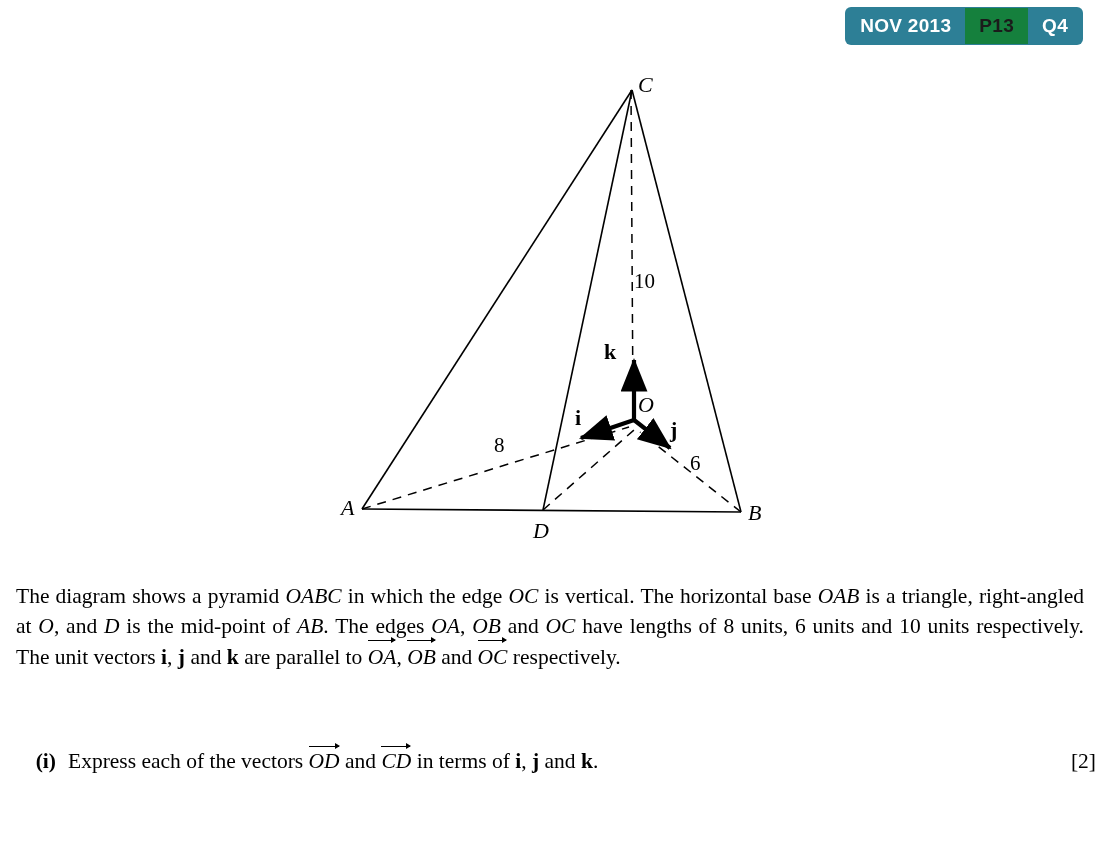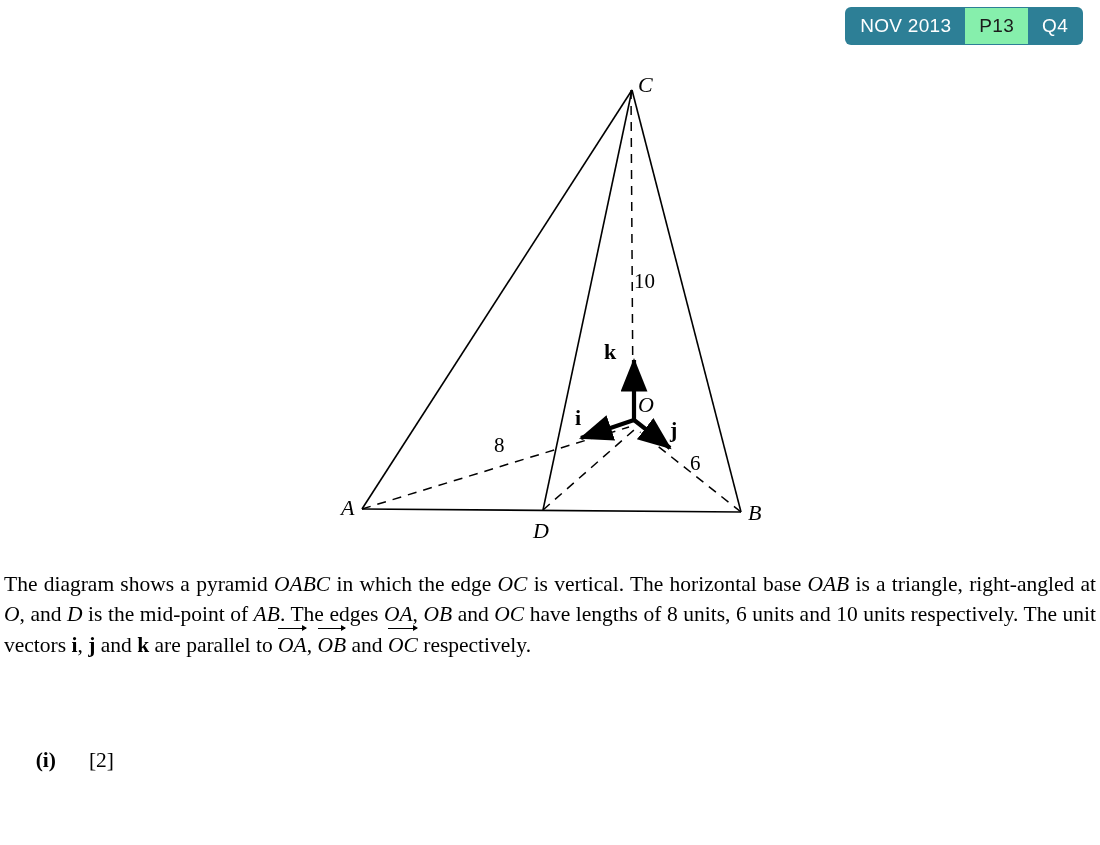--- a/index.html
+++ b/index.html
@@ -25,29 +25,29 @@
     align-items: stretch;
     background: #2d7f96;
     border-radius: 5px;
     overflow: hidden;
     font-family: "Liberation Sans", sans-serif;
     box-shadow: 0 0 0 1px #2d7f96;
   }
   .badge .seg {
     padding: 7px 14px;
     font-size: 19px;
-    font-weight: normal;
+    font-weight: bold;
     color: #ffffff;
     letter-spacing: .3px;
     display: flex;
     align-items: center;
     justify-content: center;
   }
   .badge .seg.light {
-    background: #86efac;
+    background: #15803d;
     color: #1b1b1b;
   }
 
   
   .figure-wrap {
     position: absolute;
     top: 60px;
     left: 0;
     width: 1100px;
     height: 500px;
@@ -58,21 +58,21 @@
   .body-text {
     position: absolute;
     top: 570px;
     left: 4px;
     width: 1092px;
     font-size: 21.5px;
     line-height: 1.39;
     text-align: justify;
     text-justify: inter-word;
   }
-  .body-text p { margin: 0; }
+  .body-text p { margin: 12px; }
 
   .it { font-style: italic; }
   .bd { font-weight: bold; }
 
   
   .vec {
     position: relative;
     display: inline-block;
     font-style: italic;
     padding-top: 1px;
@@ -184,17 +184,20 @@
 <div class="body-text">
   <p>
     <span>The diagram shows a pyramid </span><span class="it">OABC</span><span> in which the edge </span><span class="it">OC</span><span> is vertical.  The horizontal base </span><span class="it">OAB</span><span> is a triangle, right-angled at </span><span class="it">O</span><span>, and </span><span class="it">D</span><span> is the mid-point of </span><span class="it">AB</span><span>.  The edges </span><span class="it">OA</span><span>, </span><span class="it">OB</span><span> and </span><span class="it">OC</span><span> have lengths of 8 units, 6 units and 10 units respectively.  The unit vectors </span><span class="bd">i</span><span>, </span><span class="bd">j</span><span> and </span><span class="bd">k</span><span> are parallel to </span><span class="vec">OA</span><span>, </span><span class="vec">OB</span><span> and </span><span class="vec">OC</span><span> respectively.</span>
   </p>
 </div>
 
 <div class="questions">
 
   <div class="qrow">
     <div class="qlabel">(i)</div>
+    <div class="qtext">
+      <span>Express each of the vectors </span><span class="vec">OD</span><span> and </span><span class="vec">CD</span><span> in terms of </span><span class="bd">i</span><span>, </span><span class="bd">j</span><span> and </span><span class="bd">k</span><span>.</span>
+    </div>
     <div class="qmarks">[2]</div>
   </div>
 
 
 </div>
 
 </body></html>

